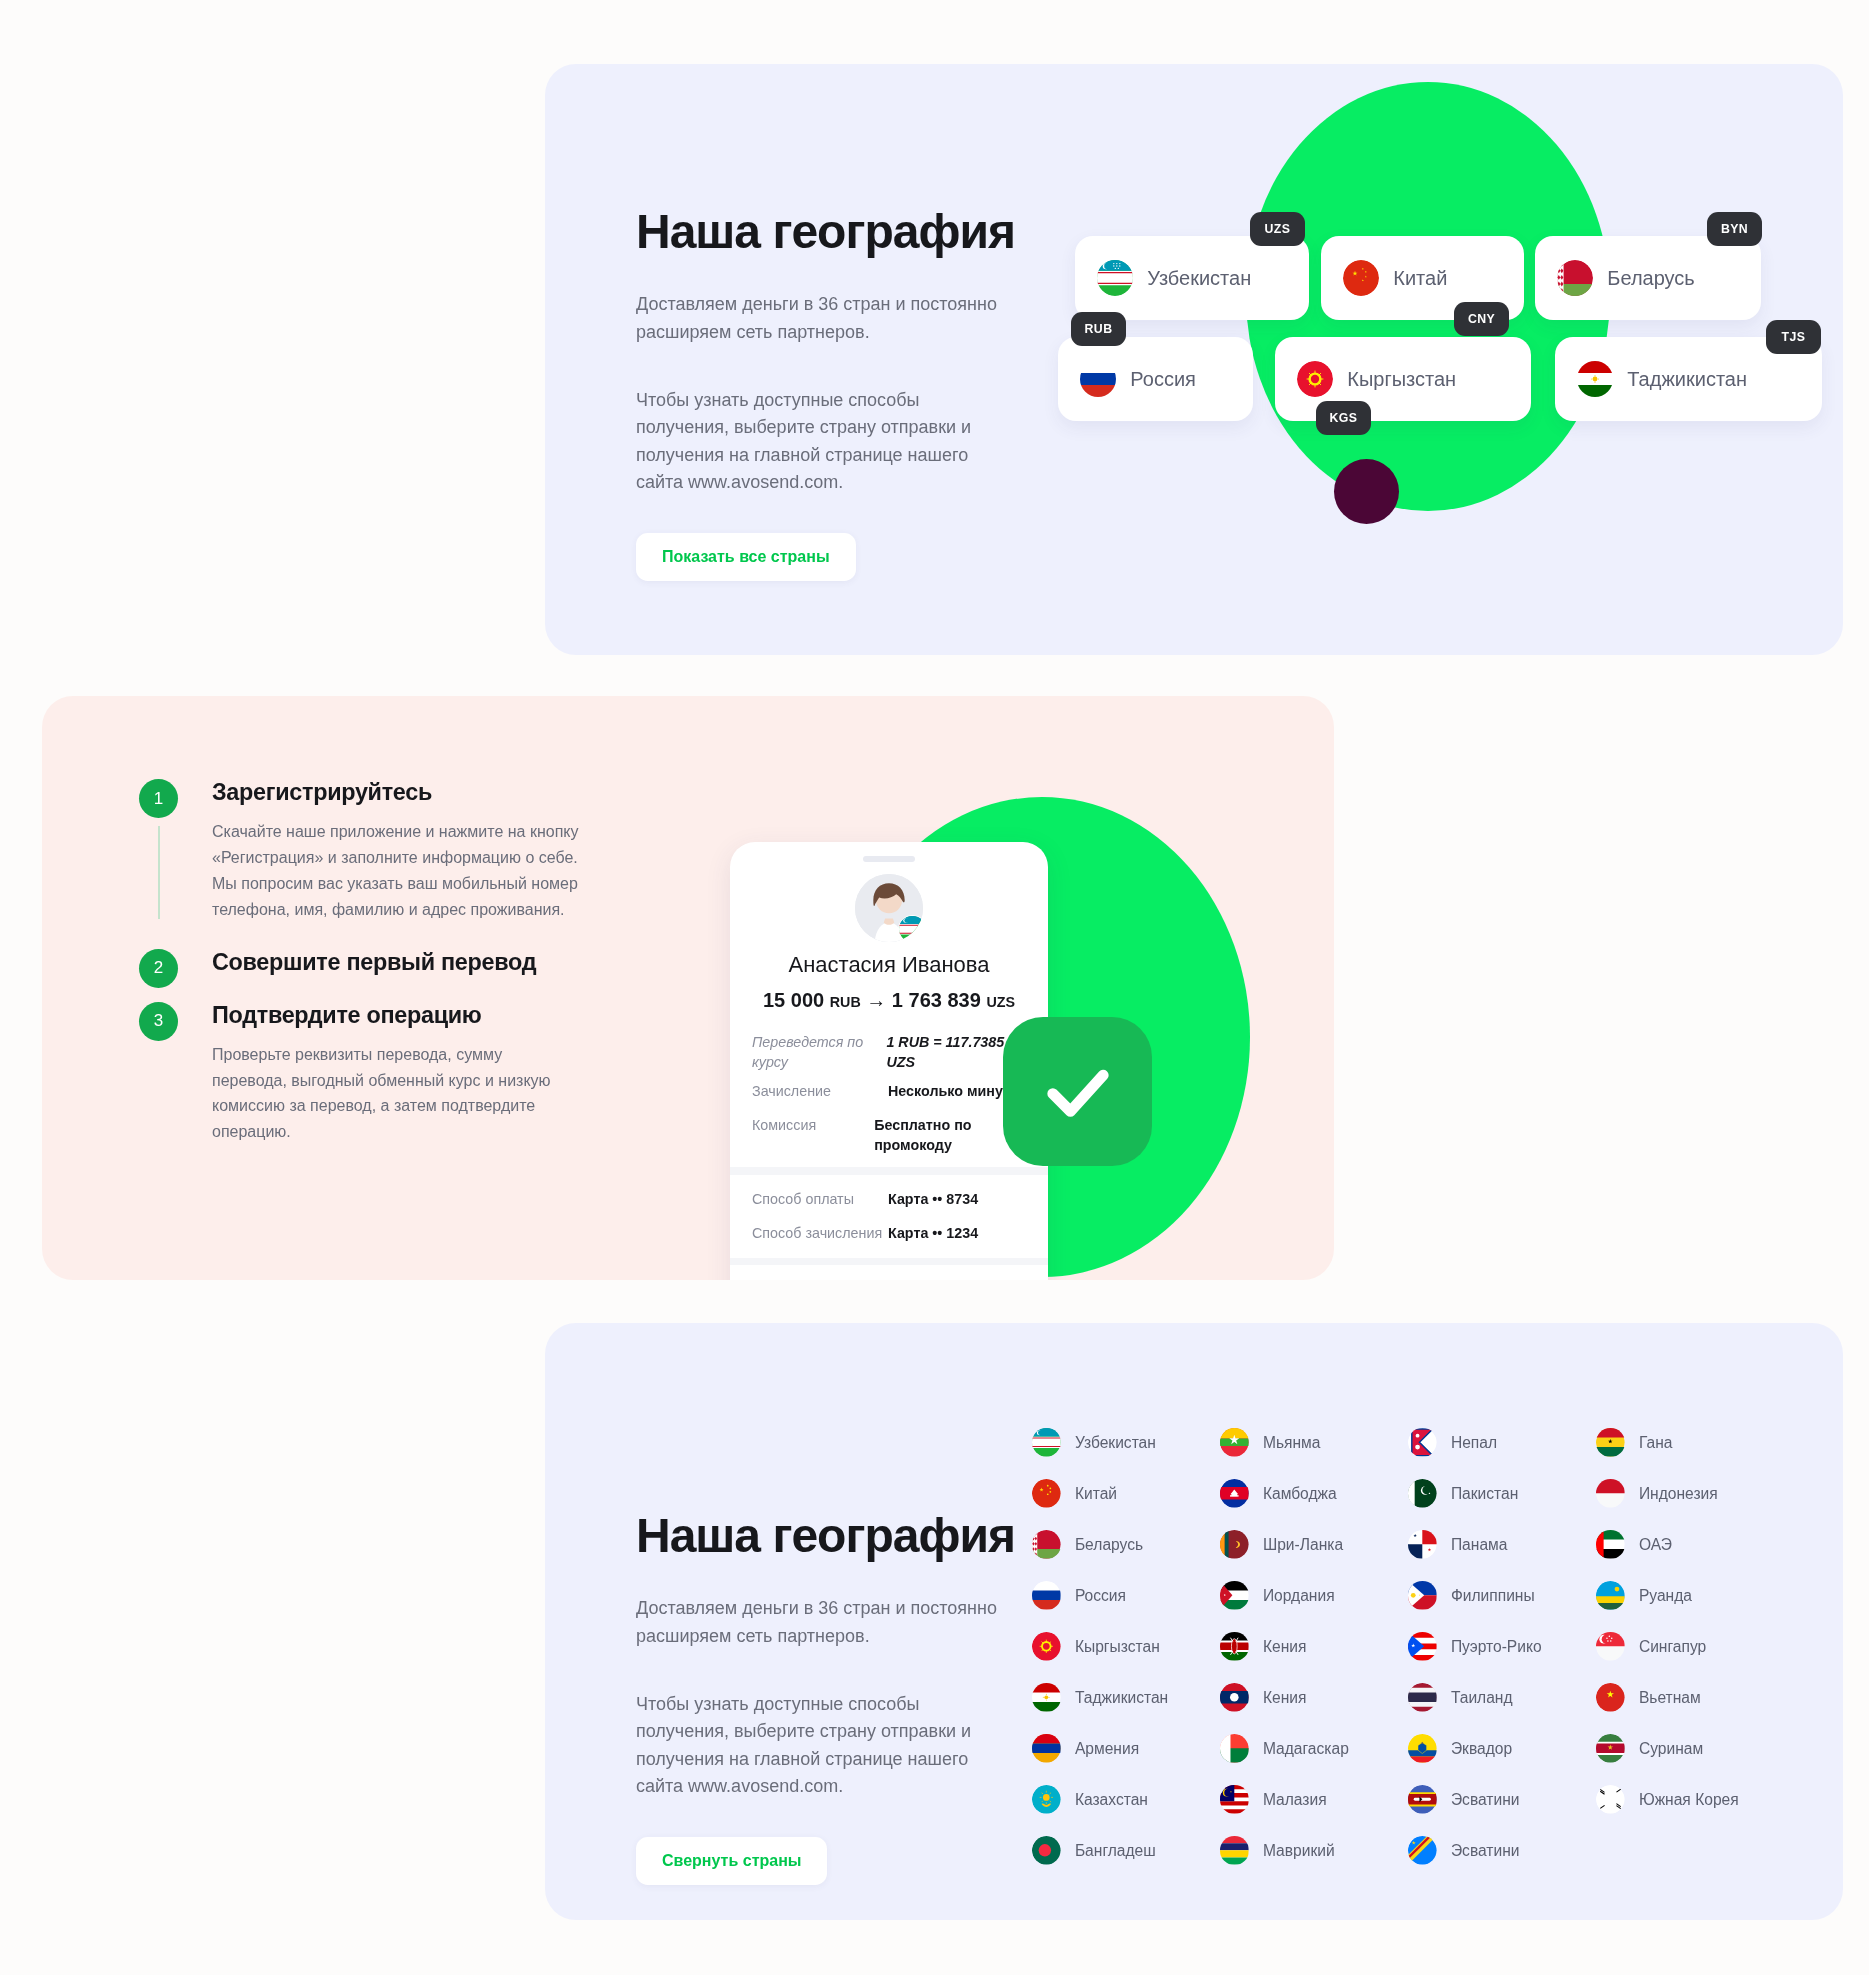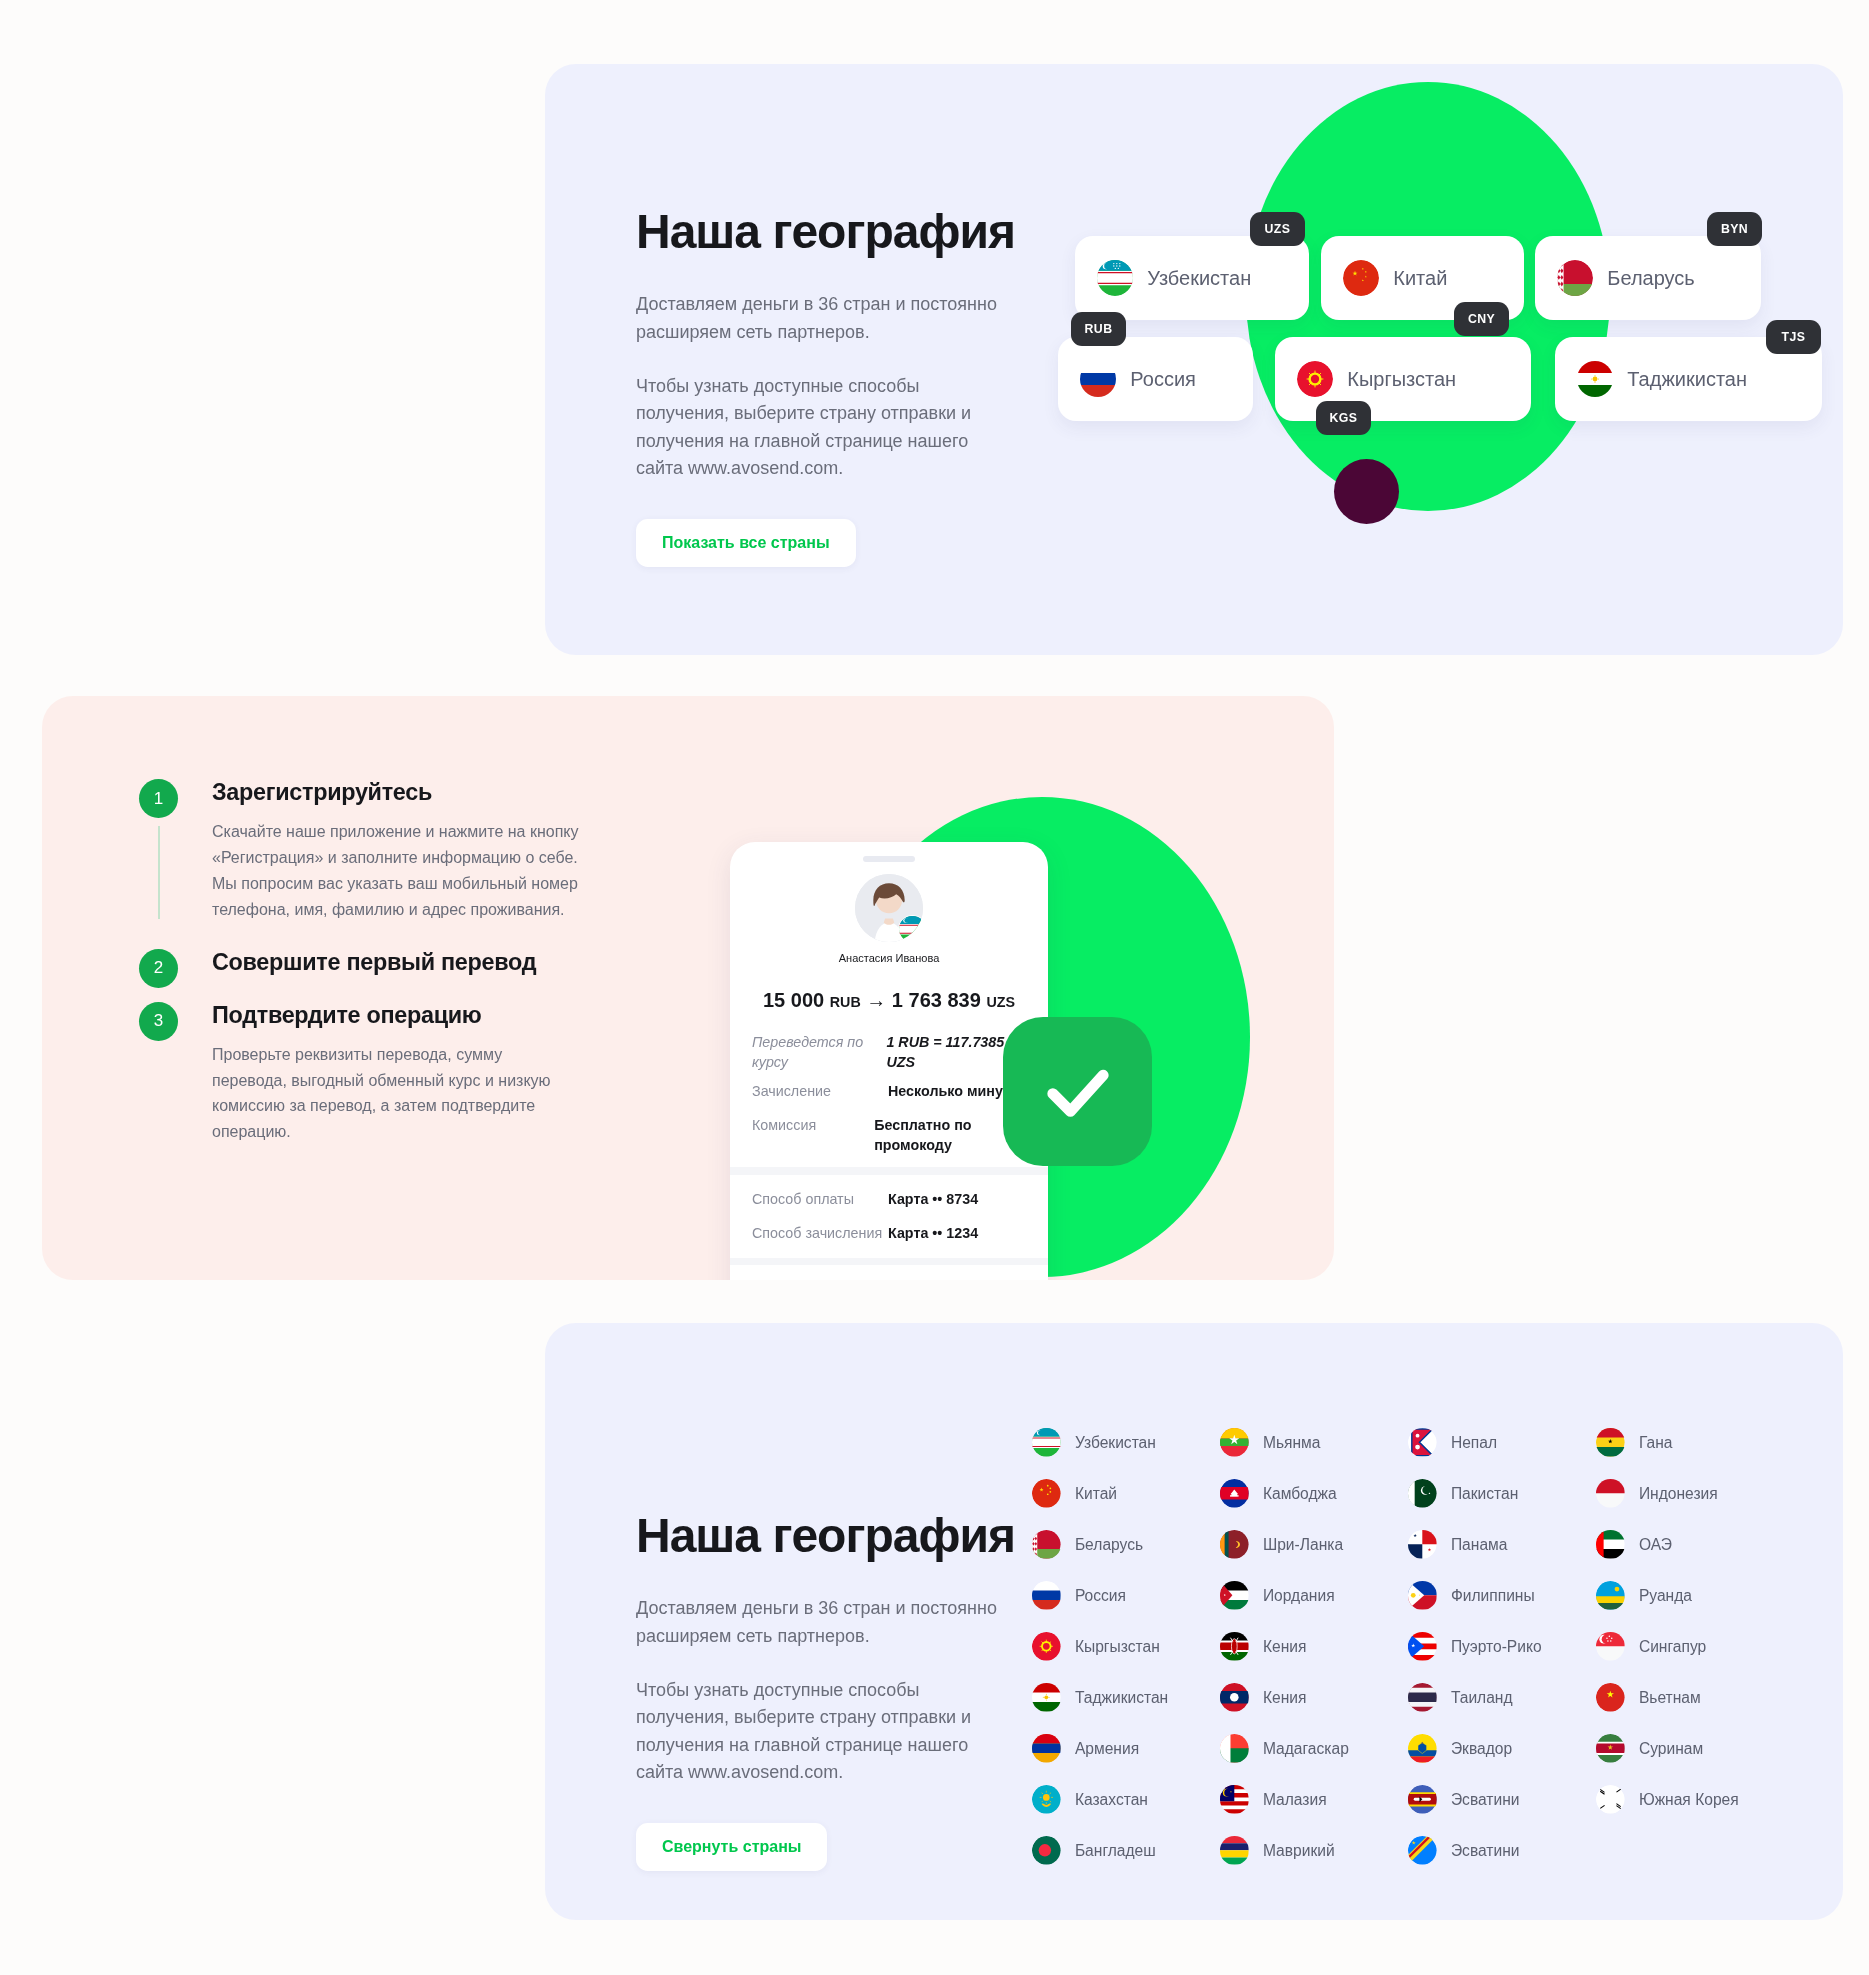--- a/index.html
+++ b/index.html
@@ -18,21 +18,21 @@
 
   
   .geo-title{
     font-size:48px; font-weight:700; color:#17181c;
     letter-spacing:-1px; line-height:1.05;
   }
   .geo-para{
     font-size:18px; line-height:1.52; color:#6a6d7a;
     max-width:364px;
   }
-  .geo-para + .geo-para{ margin-top:27px; }
+  .geo-para + .geo-para{ margin-top:41px; }
 
   .pill-btn{
     display:inline-flex; align-items:center; justify-content:center;
     background:#ffffff; color:#00c74d;
     font-size:16px; font-weight:700;
     border-radius:11.7px; border:0; cursor:pointer;
     padding:0 26px; height:48px;
     box-shadow:0 1.3px 6.5px rgba(70,70,120,.06);
   }
 
@@ -111,21 +111,21 @@
   #phone-avatar{
     position:absolute; left:50%; transform:translateX(-50%); top:32px;
     width:68px; height:68px; border-radius:50%; overflow:hidden; background:#e7e9ee;
   }
   #phone-avatar-flag{
     position:absolute; right:-3.9px; bottom:-1.3px; width:28.6px; height:28.6px;
     border-radius:50%; overflow:hidden; border:1.9px solid #fff;
   }
   #phone-name{
     position:absolute; left:0; right:0; top:110px; text-align:center;
-    font-size:11px; color:#17181c;
+    font-size:22px; color:#17181c;
   }
   #phone-amount{
     position:absolute; left:0; right:0; top:147px; text-align:center;
     font-size:20px; font-weight:700; color:#17181c;
   }
   #phone-amount .cur{ font-size:14.3px; font-weight:700; }
   .prow{ position:absolute; left:22px; right:13px; display:flex; }
   .prow .k{ width:136px; font-size:14.3px; color:#8b8e9b; line-height:1.4; }
   .prow .v{ font-size:14.3px; color:#17181c; font-weight:600; line-height:1.4; }
   .pdiv{ position:absolute; left:0; right:0; height:7.8px; background:#f4f5f8; }

